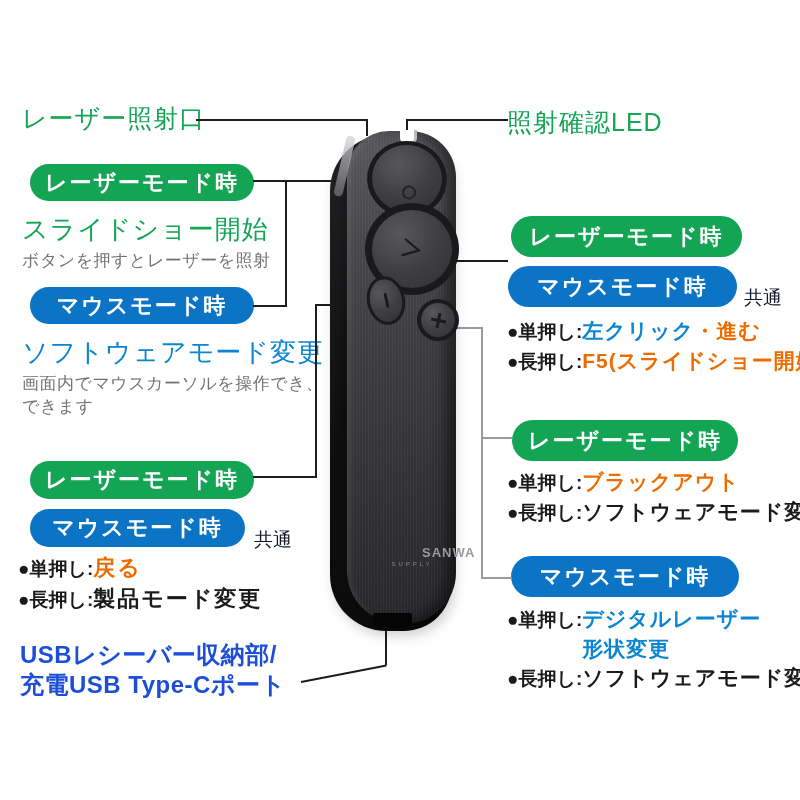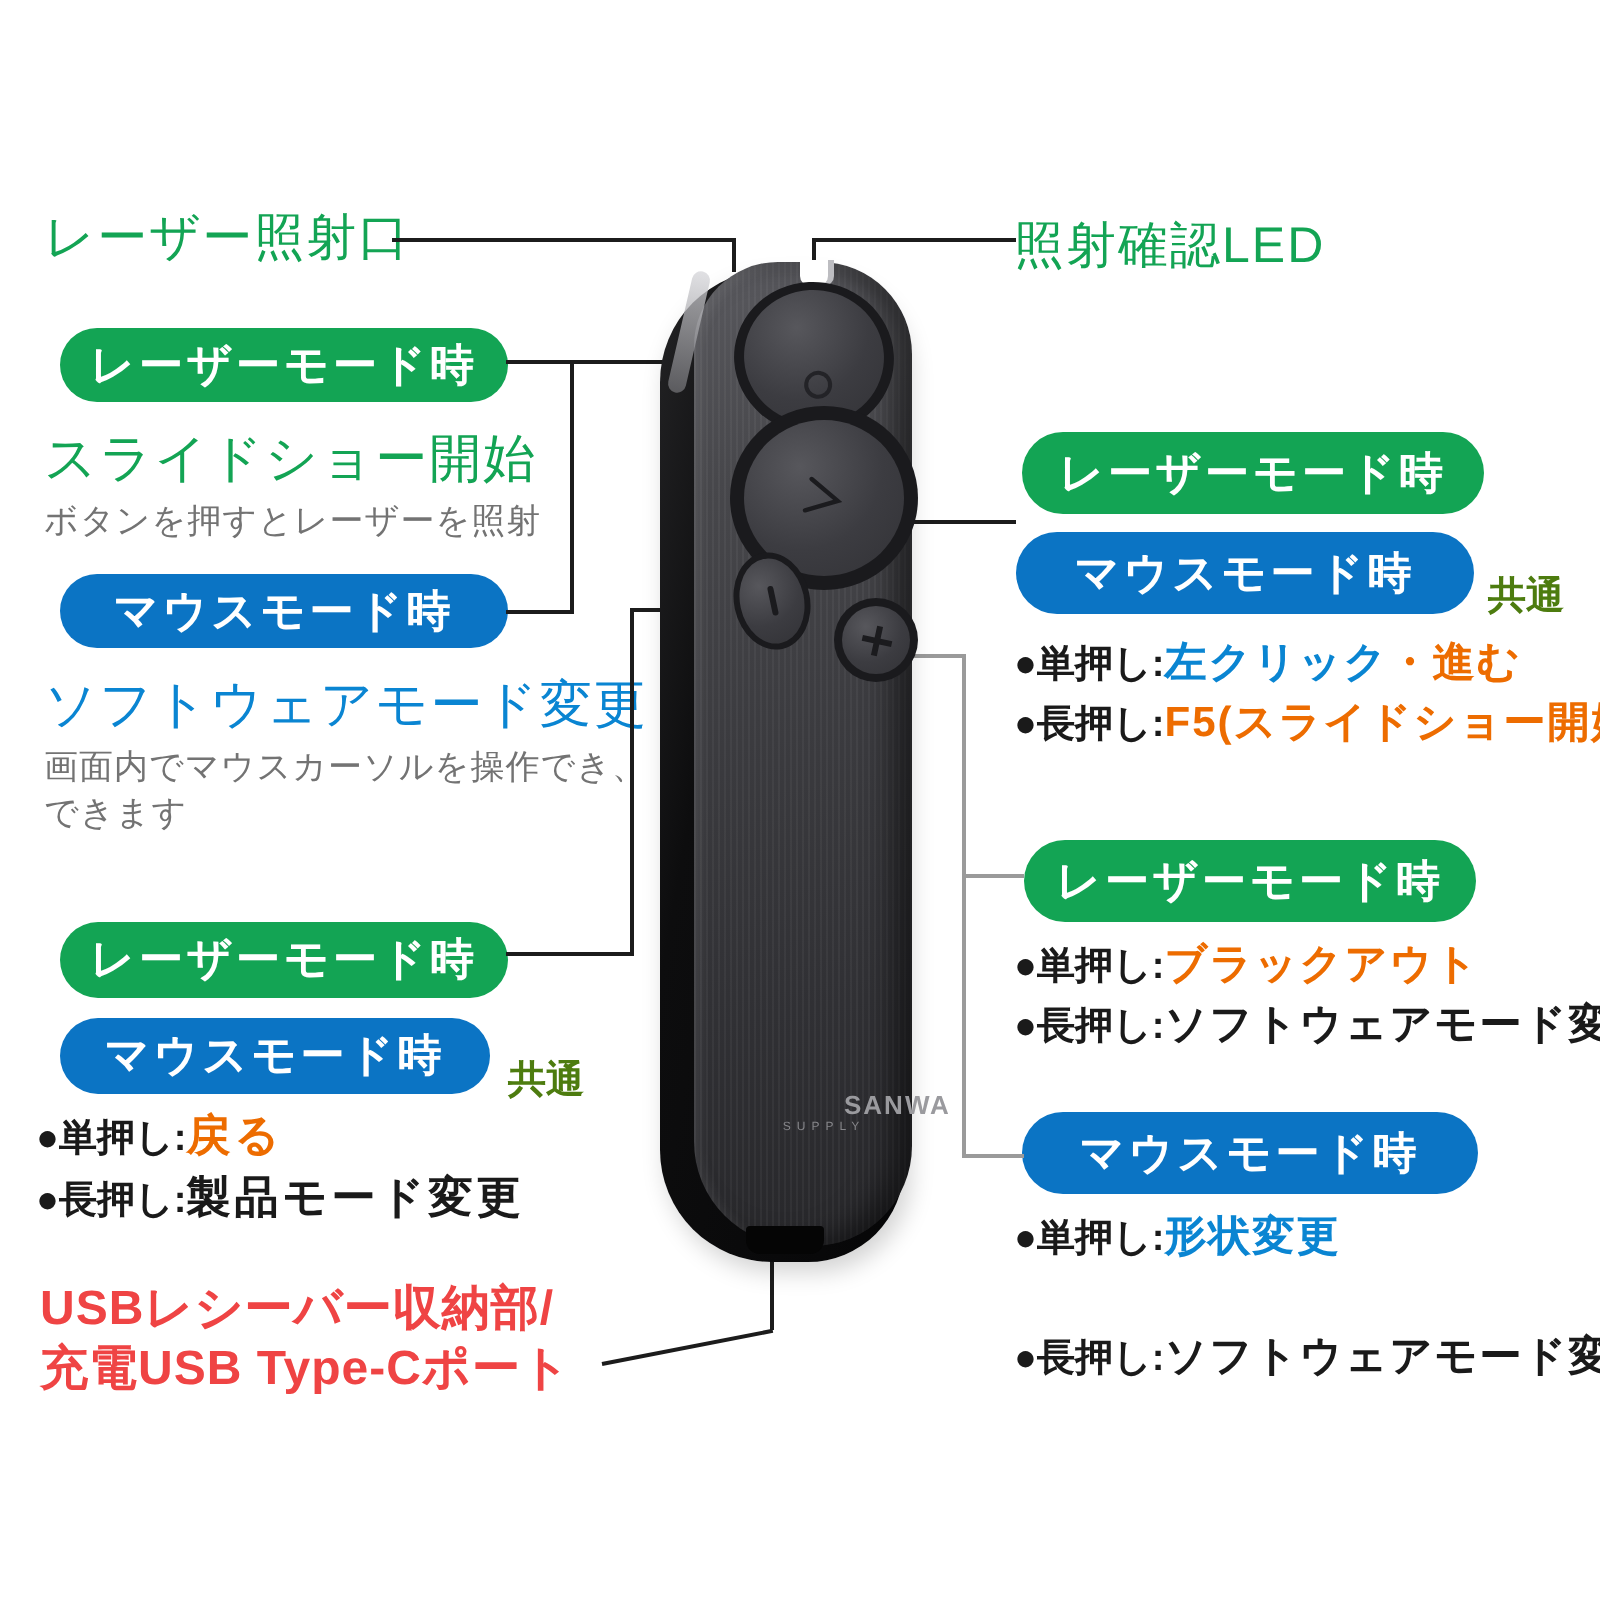--- a/index.html
+++ b/index.html
@@ -16,27 +16,27 @@
   .black-t{color:#1a1a1a;}
   .orange-t{color:#ed6c00;}
   .desc{font-size:17px;color:#737373;line-height:23px;letter-spacing:0.5px;white-space:nowrap;}
   .badge{
     display:flex;align-items:center;justify-content:center;
     border-radius:21px;color:#ffffff;font-weight:bold;
     font-size:22px;letter-spacing:2px;white-space:nowrap;
   }
   .badge.green{background:#13a454;}
   .badge.blue{background:#0b74c4;}
-  .kyotsu{font-size:19px;font-weight:bold;color:#4d7c0f;white-space:nowrap;}
+  .kyotsu{font-size:19px;font-weight:normal;color:#0f172a;white-space:nowrap;}
   .bullet{display:flex;align-items:baseline;white-space:nowrap;}
   .b-label{font-size:19px;font-weight:bold;color:#1a1a1a;}
   .b-val{font-weight:bold;letter-spacing:1px;}
   .b-val.lg{font-size:22px;letter-spacing:2px;}
   .b-val.md{font-size:21px;}
-  .usb-lbl{font-size:24px;font-weight:bold;color:#ef4444;line-height:30px;letter-spacing:0.5px;white-space:nowrap;}
+  .usb-lbl{font-size:24px;font-weight:bold;color:#1d4ed8;line-height:30px;letter-spacing:0.5px;white-space:nowrap;}
   
   .line{position:absolute;background:#1c1c1c;}
   .line.white{background:#f5f5f5;}
   .line.gray{background:#9a9a9a;}
   
   .device{position:absolute;left:330px;top:131px;width:128px;height:500px;}
   .dev-sil{
     position:absolute;left:0;top:4px;width:122px;height:496px;
     border-radius:56px 46px 48px 56px;
     background:linear-gradient(100deg,#232325 0%,#0d0d0e 30%,#060607 100%);
@@ -134,20 +134,21 @@
 </div>
 <div class="abs bullet" style="left:507px;top:498px;">
   <span class="b-label">●長押し:</span>
   <span class="b-val md black-t">ソフトウェアモード変更</span>
 </div>
 
 <div class="abs badge blue" style="left:511px;top:556px;width:228px;height:41px;">マウスモード時</div>
 <div class="abs bullet" style="left:507px;top:604px;">
   <span class="b-label">●単押し:</span>
   <span class="b-val md blue-t val-stack">
+    <div>デジタルレーザー</div>
     <div>形状変更</div>
   </span>
 </div>
 <div class="abs bullet" style="left:507px;top:664px;">
   <span class="b-label">●長押し:</span>
   <span class="b-val md black-t">ソフトウェアモード変更</span>
 </div>
 
 <div class="line" style="left:196px;top:119px;width:172px;height:2px;"></div>
 <div class="line" style="left:366px;top:119px;width:2px;height:17px;"></div>

